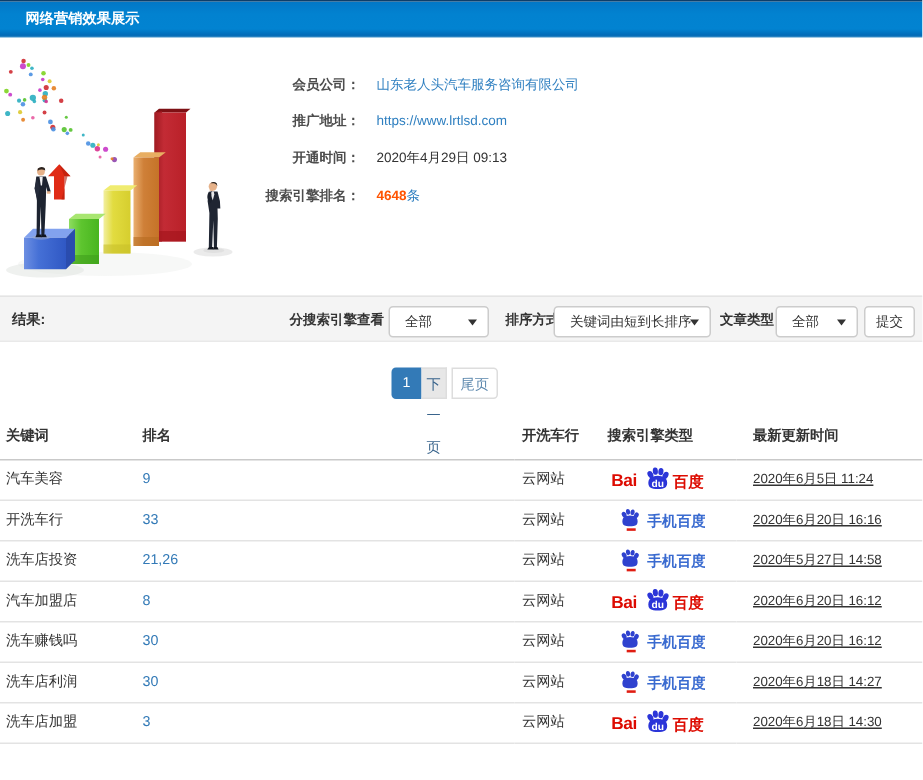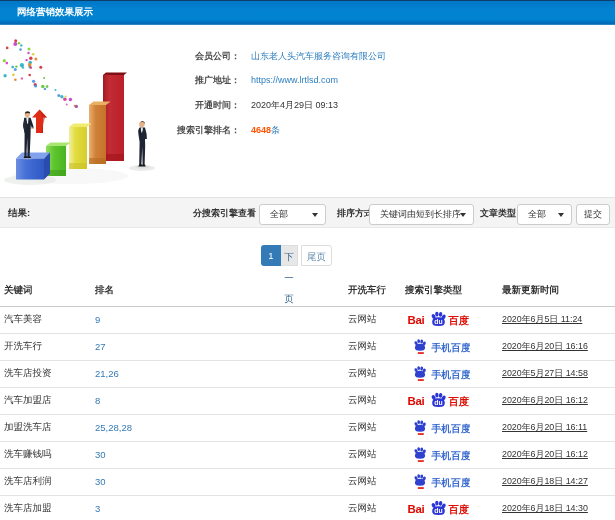--- a/index.html
+++ b/index.html
@@ -225,21 +225,21 @@
               <ellipse cx="5.2" cy="-1.9" rx="1.8" ry="2.5" transform="rotate(30 5.2 -1.9)" fill="#2b35d8"></ellipse>
               <path d="M-6.3,3.2 q0,-3.6 3.2,-4.4 q3,-0.8 6.2,0 q3.2,0.8 3.2,4.4 q0,3.4 -3.4,3.8 q-2.9,0.3 -5.8,0 q-3.4,-0.4 -3.4,-3.8 Z" fill="#2b35d8"></path>
               <text x="0" y="5.6" text-anchor="middle" font-size="6.8" font-weight="bold" fill="#ffffff" font-family="Liberation Sans, sans-serif">du</text>
             </g>
             <text x="40.5" y="13.4" font-size="10.3" font-weight="bold" fill="#dd0b01" font-family="Liberation Sans, sans-serif">百度</text>
           </svg></td>
         <td class="c5">2020年6月5日 11:24</td>
       </tr>
   <tr>
         <td class="c1">开洗车行</td>
-        <td class="c2 blue">27</td>
+        <td class="c2 blue">33</td>
         <td class="c3">云网站</td>
         <td class="c4"><svg class="bdlogo" width="62" height="17" viewBox="0 0 62 17">
             <g transform="translate(12,7)" fill="#2f42cf">
               <ellipse cx="-3.9" cy="-1.9" rx="1.5" ry="2.0" transform="rotate(-28 -3.9 -1.9)"></ellipse>
               <ellipse cx="-1.3" cy="-3.8" rx="1.4" ry="1.9" transform="rotate(-6 -1.3 -3.8)"></ellipse>
               <ellipse cx="1.7" cy="-3.5" rx="1.4" ry="1.9" transform="rotate(8 1.7 -3.5)"></ellipse>
               <ellipse cx="4.2" cy="-1.5" rx="1.5" ry="2.0" transform="rotate(30 4.2 -1.5)"></ellipse>
               <path d="M-5.1,2.6 q0,-2.9 2.6,-3.6 q2.4,-0.6 5,0 q2.6,0.7 2.6,3.6 q0,2.7 -2.7,3 q-2.4,0.3 -4.8,0 q-2.7,-0.3 -2.7,-3 Z"></path>
               <rect x="-2.2" y="7.2" width="6" height="1.7" fill="#e01d12"></rect>
             </g>
@@ -276,37 +276,20 @@
               <ellipse cx="2.1" cy="-4.4" rx="1.7" ry="2.4" transform="rotate(8 2.1 -4.4)" fill="#2b35d8"></ellipse>
               <ellipse cx="5.2" cy="-1.9" rx="1.8" ry="2.5" transform="rotate(30 5.2 -1.9)" fill="#2b35d8"></ellipse>
               <path d="M-6.3,3.2 q0,-3.6 3.2,-4.4 q3,-0.8 6.2,0 q3.2,0.8 3.2,4.4 q0,3.4 -3.4,3.8 q-2.9,0.3 -5.8,0 q-3.4,-0.4 -3.4,-3.8 Z" fill="#2b35d8"></path>
               <text x="0" y="5.6" text-anchor="middle" font-size="6.8" font-weight="bold" fill="#ffffff" font-family="Liberation Sans, sans-serif">du</text>
             </g>
             <text x="40.5" y="13.4" font-size="10.3" font-weight="bold" fill="#dd0b01" font-family="Liberation Sans, sans-serif">百度</text>
           </svg></td>
         <td class="c5">2020年6月20日 16:12</td>
       </tr>
   <tr>
-        <td class="c1">加盟洗车店</td>
-        <td class="c2 blue">25,28,28</td>
-        <td class="c3">云网站</td>
-        <td class="c4"><svg class="bdlogo" width="62" height="17" viewBox="0 0 62 17">
-            <g transform="translate(12,7)" fill="#2f42cf">
-              <ellipse cx="-3.9" cy="-1.9" rx="1.5" ry="2.0" transform="rotate(-28 -3.9 -1.9)"></ellipse>
-              <ellipse cx="-1.3" cy="-3.8" rx="1.4" ry="1.9" transform="rotate(-6 -1.3 -3.8)"></ellipse>
-              <ellipse cx="1.7" cy="-3.5" rx="1.4" ry="1.9" transform="rotate(8 1.7 -3.5)"></ellipse>
-              <ellipse cx="4.2" cy="-1.5" rx="1.5" ry="2.0" transform="rotate(30 4.2 -1.5)"></ellipse>
-              <path d="M-5.1,2.6 q0,-2.9 2.6,-3.6 q2.4,-0.6 5,0 q2.6,0.7 2.6,3.6 q0,2.7 -2.7,3 q-2.4,0.3 -4.8,0 q-2.7,-0.3 -2.7,-3 Z"></path>
-              <rect x="-2.2" y="7.2" width="6" height="1.7" fill="#e01d12"></rect>
-            </g>
-            <text x="23.5" y="12.6" font-size="9.8" font-weight="bold" fill="#3a6bd0" font-family="Liberation Sans, sans-serif">手机百度</text>
-          </svg></td>
-        <td class="c5">2020年6月20日 16:11</td>
-      </tr>
-  <tr>
         <td class="c1">洗车赚钱吗</td>
         <td class="c2 blue">30</td>
         <td class="c3">云网站</td>
         <td class="c4"><svg class="bdlogo" width="62" height="17" viewBox="0 0 62 17">
             <g transform="translate(12,7)" fill="#2f42cf">
               <ellipse cx="-3.9" cy="-1.9" rx="1.5" ry="2.0" transform="rotate(-28 -3.9 -1.9)"></ellipse>
               <ellipse cx="-1.3" cy="-3.8" rx="1.4" ry="1.9" transform="rotate(-6 -1.3 -3.8)"></ellipse>
               <ellipse cx="1.7" cy="-3.5" rx="1.4" ry="1.9" transform="rotate(8 1.7 -3.5)"></ellipse>
               <ellipse cx="4.2" cy="-1.5" rx="1.5" ry="2.0" transform="rotate(30 4.2 -1.5)"></ellipse>
               <path d="M-5.1,2.6 q0,-2.9 2.6,-3.6 q2.4,-0.6 5,0 q2.6,0.7 2.6,3.6 q0,2.7 -2.7,3 q-2.4,0.3 -4.8,0 q-2.7,-0.3 -2.7,-3 Z"></path>

